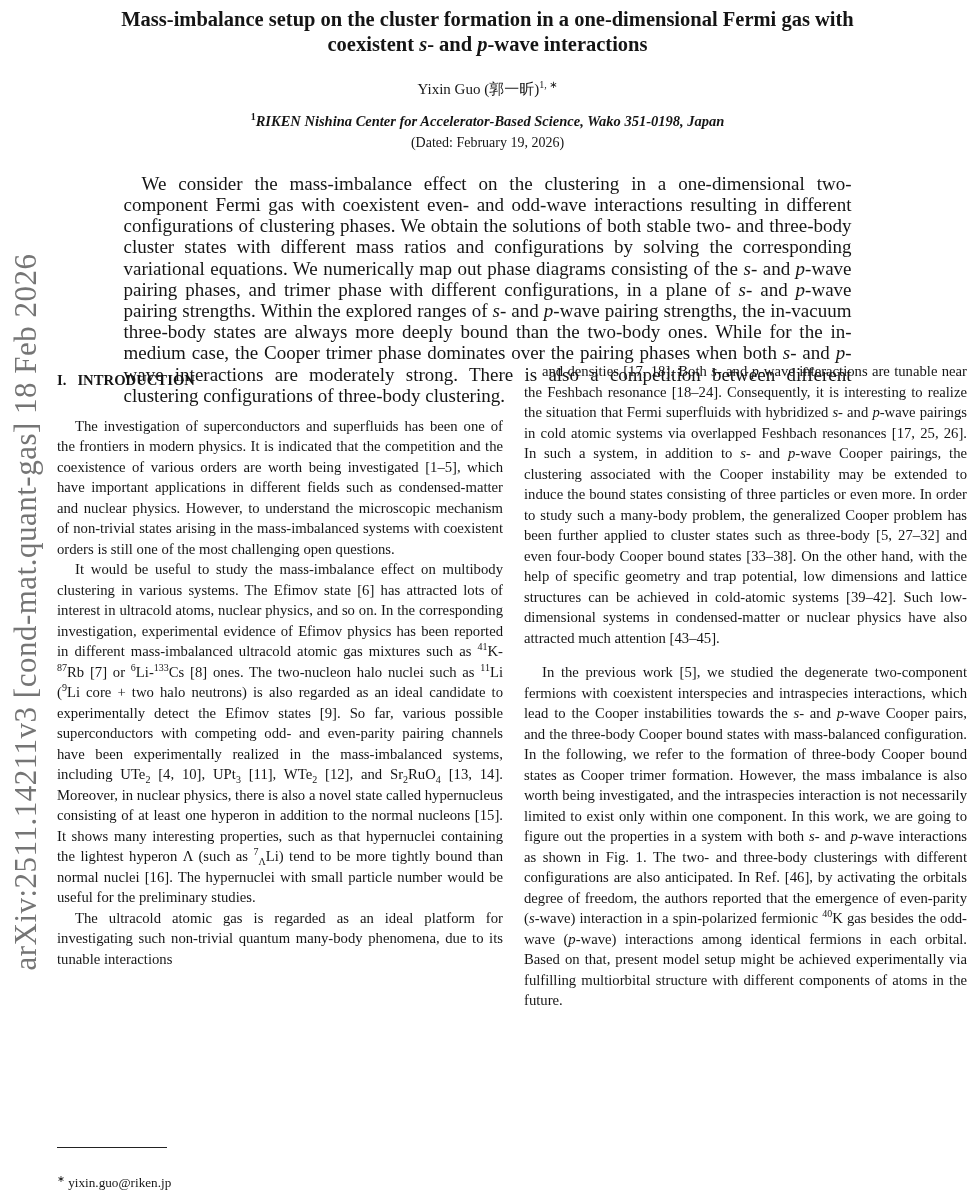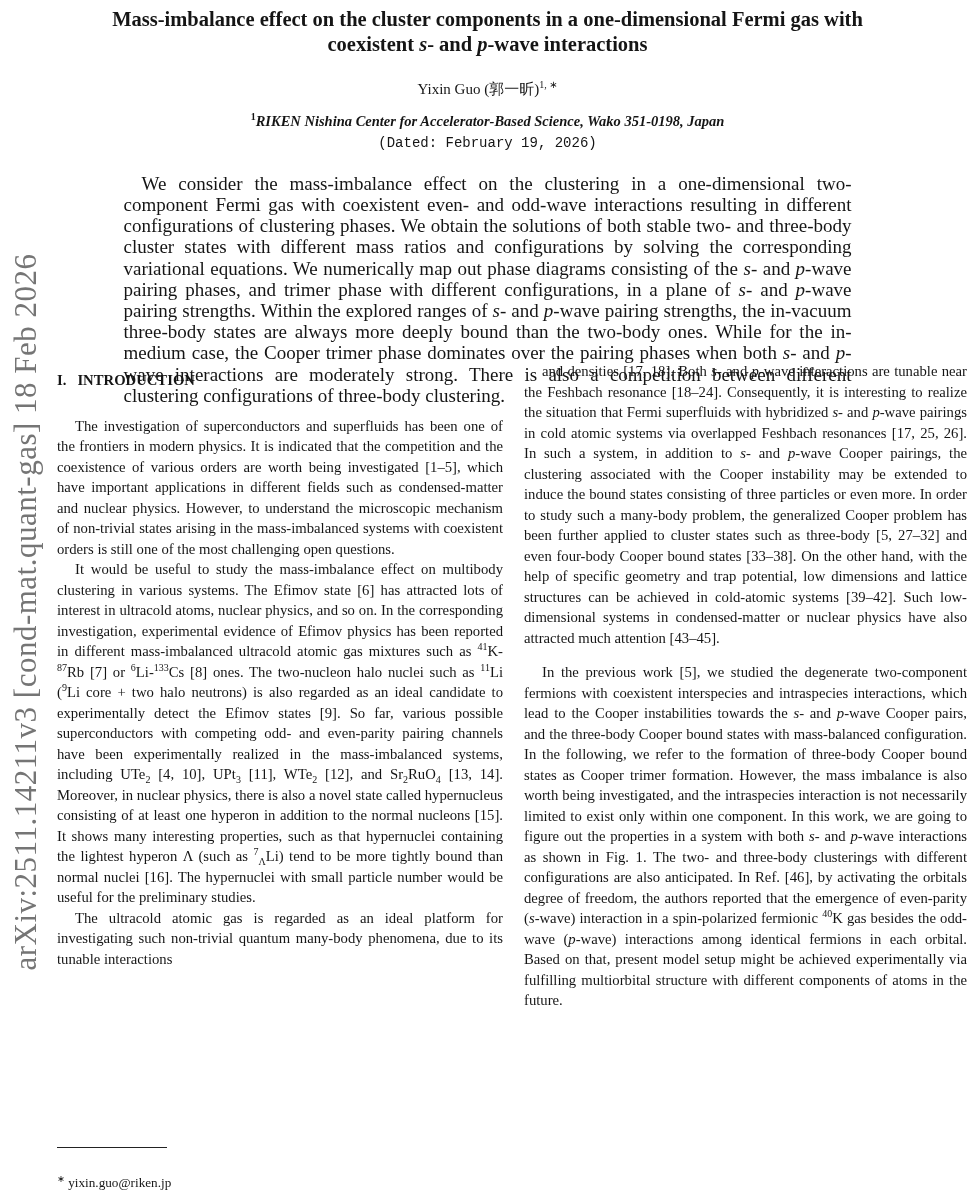--- a/index.html
+++ b/index.html
@@ -24,21 +24,21 @@
   
   .header { padding-top: 7px; text-align: center; }
   .title {
     font-size: 20.5px; font-weight: bold;
     line-height: 24.5px;
   }
   .author { margin-top: 23px; font-size: 15px; }
   .author sup { font-size: 10px; }
   .affiliation { margin-top: 12px; font-size: 14.5px; font-style: italic; font-weight: bold; }
   .affiliation sup { font-size: 10px; font-style: normal; }
-  .dateline { margin-top: 5px; font-size: 14px; font-family: Liberation Mono, monospace; }
+  .dateline { margin-top: 5px; font-size: 14px; }
   
   .abstract {
     width: 728px;
     margin: 22px auto 6px auto;
     font-size: 19px;
     line-height: 21.2px;
     text-align: justify;
     text-indent: 18px;
   }
   
@@ -79,21 +79,21 @@
   }
   .footnote sup { font-size: 9.5px; }
 </style>
 </head>
 <body>
 
 <div class="arxiv-stamp">arXiv:2511.14211v3 [cond-mat.quant-gas] 18 Feb 2026</div>
 
 <div class="header">
   <div class="title">
-    <div>Mass-imbalance effect on the cluster components in a one-dimensional Fermi gas with</div>
+    <div>Mass-imbalance setup on the cluster formation in a one-dimensional Fermi gas with</div>
     <div>coexistent <i>s</i>- and <i>p</i>-wave interactions</div>
   </div>
   <div class="author">Yixin Guo (郭一昕)<sup>1, ∗</sup></div>
   <div class="affiliation"><sup>1</sup>RIKEN Nishina Center for Accelerator-Based Science, Wako 351-0198, Japan</div>
   <div class="dateline">(Dated: February 19, 2026)</div>
 </div>
 
 <div class="abstract">We consider the mass-imbalance effect on the clustering in a one-dimensional two-component Fermi gas with coexistent even- and odd-wave interactions resulting in different configurations of clustering phases. We obtain the solutions of both stable two- and three-body cluster states with different mass ratios and configurations by solving the corresponding variational equations. We numerically map out phase diagrams consisting of the <i>s</i>- and <i>p</i>-wave pairing phases, and trimer phase with different configurations, in a plane of <i>s</i>- and <i>p</i>-wave pairing strengths. Within the explored ranges of <i>s</i>- and <i>p</i>-wave pairing strengths, the in-vacuum three-body states are always more deeply bound than the two-body ones. While for the in-medium case, the Cooper trimer phase dominates over the pairing phases when both <i>s</i>- and <i>p</i>-wave interactions are moderately strong. There is also a competition between different clustering configurations of three-body clustering.</div>
 
 <div class="col col-left">

